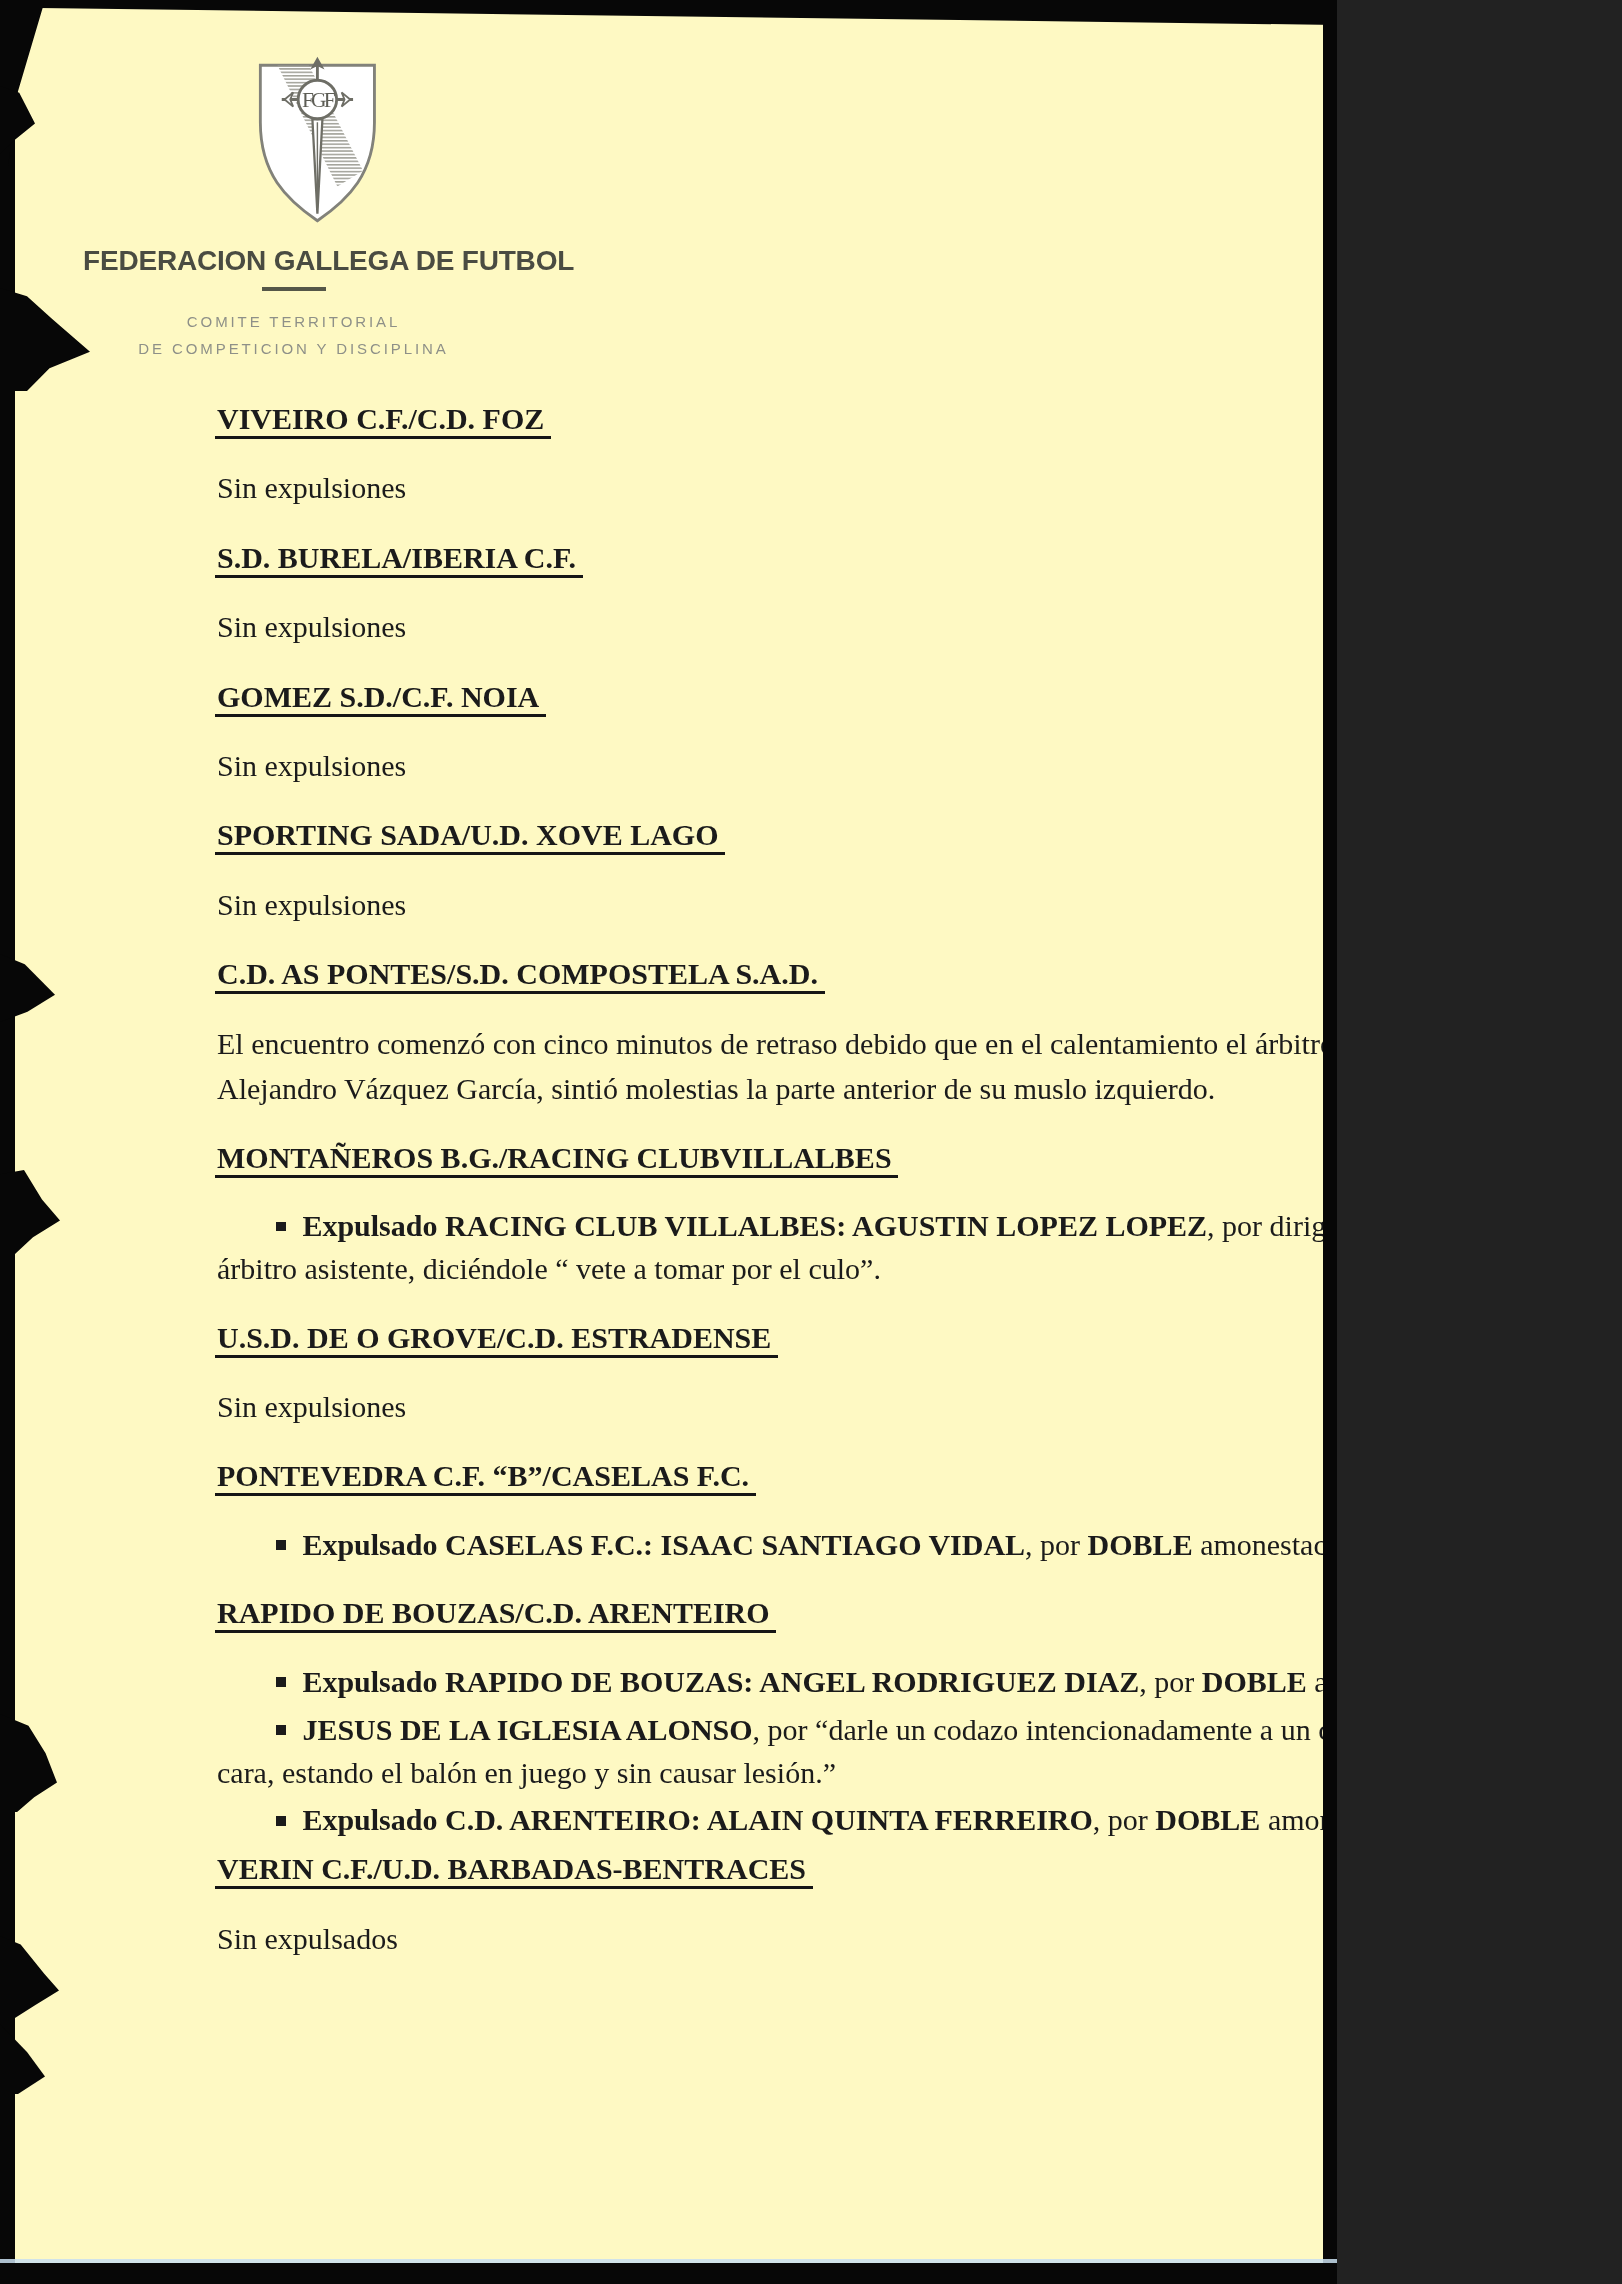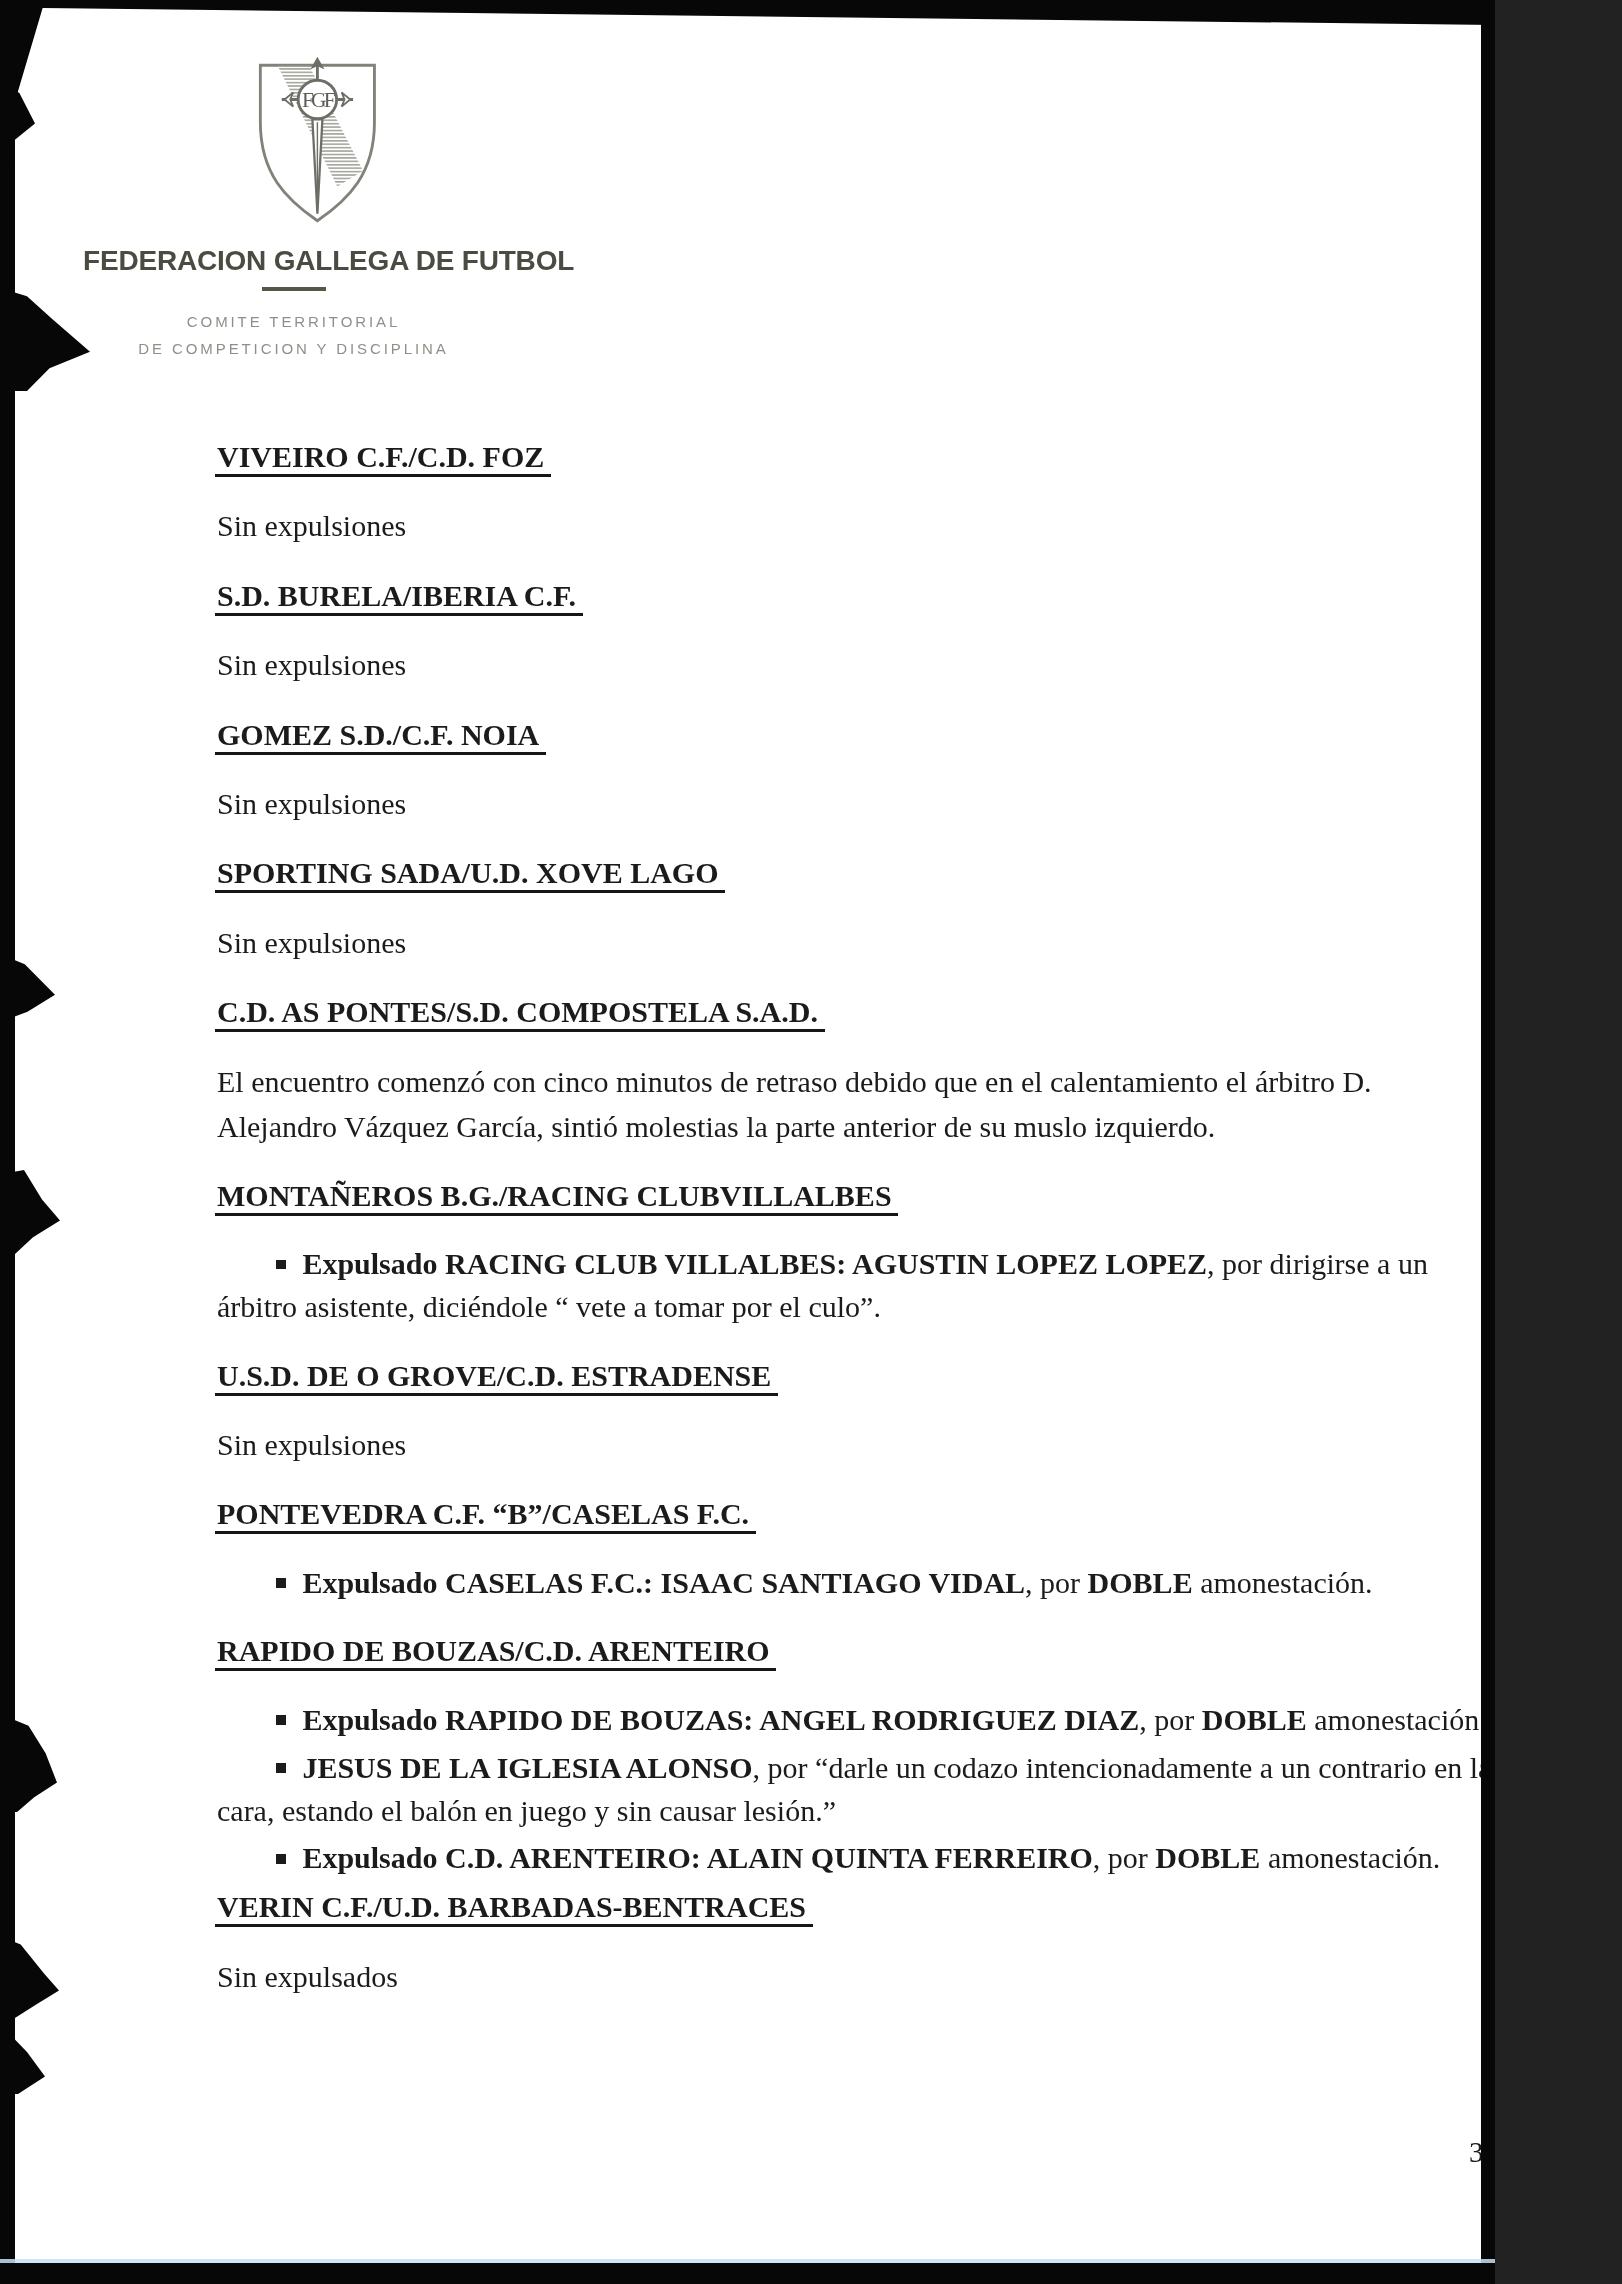--- a/index.html
+++ b/index.html
@@ -1,19 +1,19 @@
 <!DOCTYPE html>
 <html><head>
 <meta charset="utf-8">
 <style>
   html,body{margin:0;padding:0;background:#222;}
   .scan-page{
     position:relative;
-    width:1495px;height:2284px;
-    background:#ffffff;
+    width:1337px;height:2284px;
+    background:#fef9c3;
     overflow:hidden;
     font-family:"Liberation Serif","DejaVu Serif",serif;
     color:#1b1b1b;
   }
   
   .doc-header{
     position:absolute;left:83px;top:51px;width:421px;
     text-align:center;
     font-family:"Liberation Sans","DejaVu Sans",sans-serif;
   }
@@ -21,21 +21,21 @@
   .org{
     font-size:28px;font-weight:700;letter-spacing:-0.2px;
     color:#4a4c42;white-space:nowrap;
   }
   .rule{width:64px;height:3.9px;background:#555748;margin:10.7px auto 16.6px;}
   .com{
     font-size:15px;letter-spacing:2.9px;color:#8e9088;
     line-height:27px;white-space:nowrap;text-align:center;
   }
   
-  .content{position:absolute;left:217px;top:396px;width:1280px;margin-top:38px;}
+  .content{position:absolute;left:217px;top:396px;width:1280px;}
   .content p{margin:0 0 24.4px;font-size:30px;line-height:45px;}
   .heading{font-weight:700;}
   .hu{border-bottom:3.9px solid #161616;padding:0 6.8px 1px 2px;margin-left:-2px;}
   .item.bullet{line-height:43px;}
   .item.bullet.wide{text-indent:90px;}
   .item.bullet.narrow{text-indent:59px;}
   .item.bullet.tight{margin-bottom:4.9px;}
   .sq{display:inline-block;width:9.8px;height:9.8px;background:#1b1b1b;margin-bottom:4.9px;}
   .wide .sq{margin-right:37px;}
   .narrow .sq{margin-right:16.6px;}

